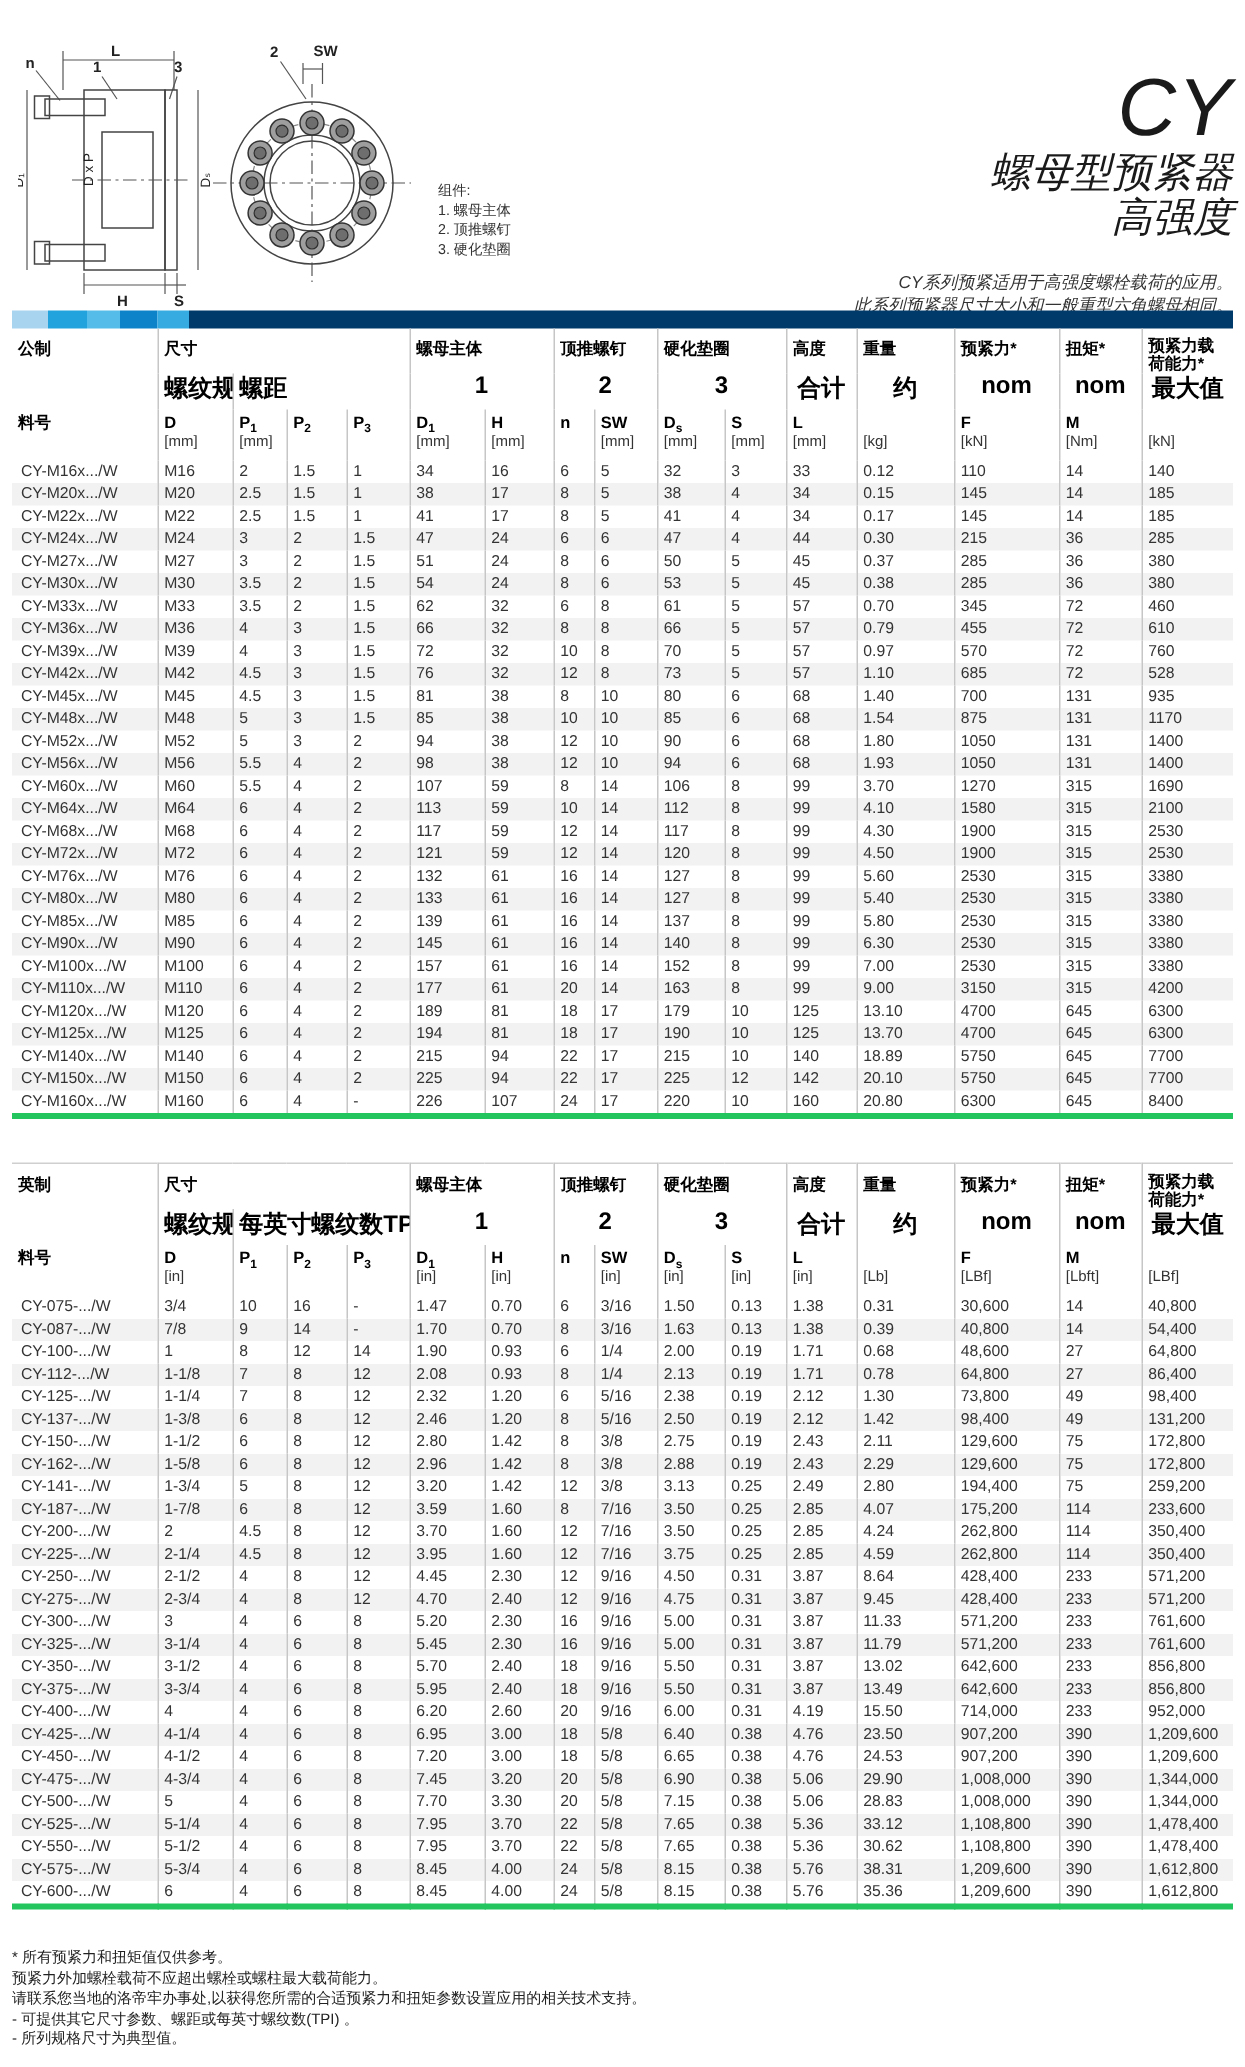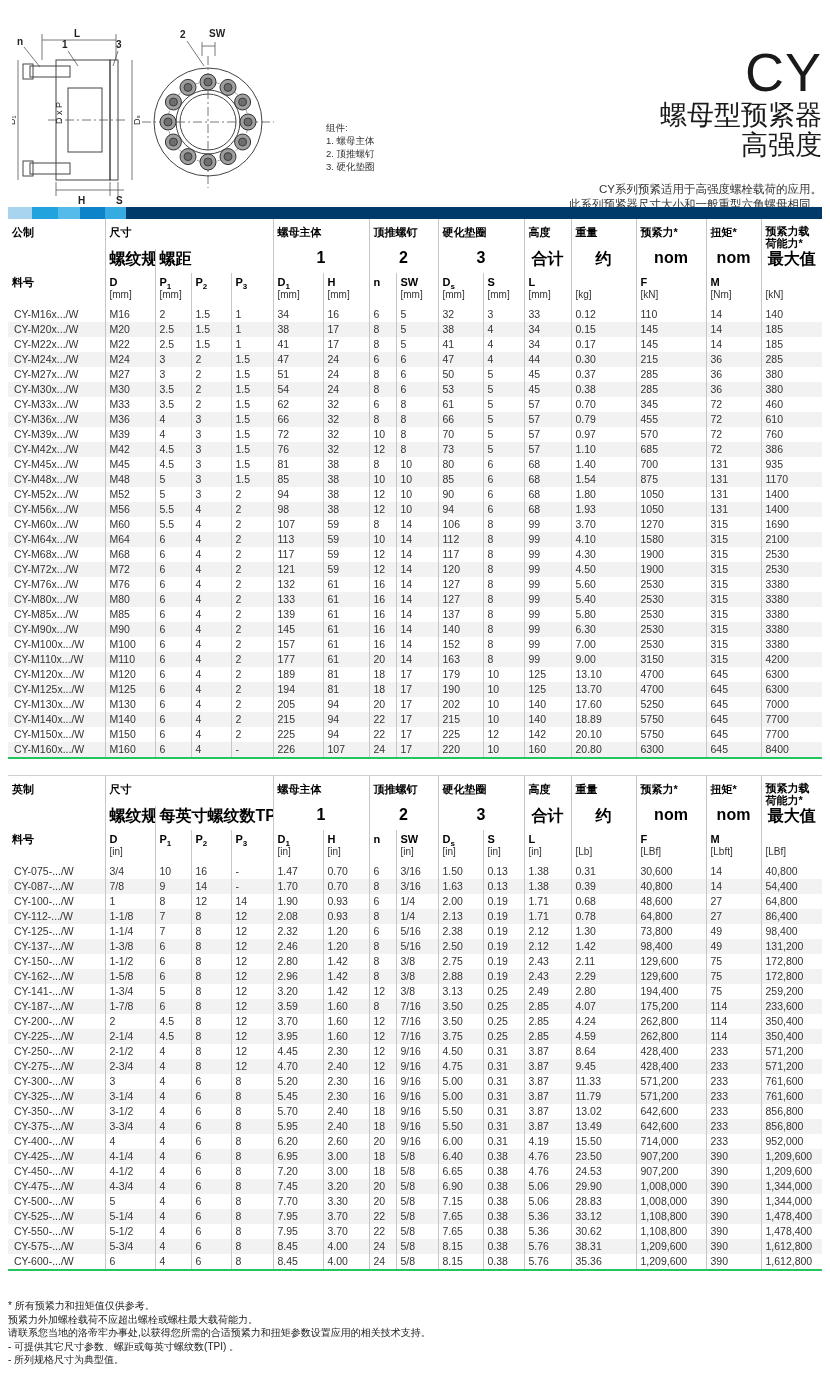--- a/index.html
+++ b/index.html
@@ -8,38 +8,38 @@
   }
   *{box-sizing:border-box;}
   html,body{margin:0;padding:0;}
   body{
     width:830px;height:1378px;position:relative;background:#fff;overflow:hidden;
     font-family:"Liberation Sans","DejaVu Sans",sans-serif;color:var(--ink);
   }
   
   .drawing{position:absolute;left:12px;top:24px;width:430px;height:186px;}
   .drawing svg{display:block;}
-  .legend{position:absolute;left:280px;top:97px;font-size:9.5px;line-height:13px;color:#333;margin-left:34px;}
+  .legend{position:absolute;left:280px;top:97px;font-size:9.5px;line-height:13px;color:#333;}
   
-  .titleblock{position:absolute;right:8px;top:44px;text-align:right;}
+  .titleblock{position:absolute;right:8px;top:44px;text-align:right;font-style:italic;}
   .series-title{font-size:54px;line-height:56px;font-weight:400;letter-spacing:1px;color:#1a1a1a;}
   .subtitle{font-size:27px;line-height:30px;font-weight:400;color:#1a1a1a;}
   .descs{margin-top:22px;font-size:11.5px;line-height:15px;color:#333;}
   
   .bluebar{position:absolute;left:8px;top:207px;width:814px;height:12px;display:flex;}
   .bluebar .s1{width:24px;background:var(--seg1);}
   .bluebar .s2{width:26px;background:var(--seg2);}
   .bluebar .s3{width:22px;background:var(--seg3);}
   .bluebar .s4{width:25px;background:var(--seg4);}
   .bluebar .s5{width:21px;background:var(--seg5);}
   .bluebar .s6{flex:1;background:var(--navy);}
   
   table.spec{
     position:absolute;left:8px;width:814px;border-collapse:collapse;table-layout:fixed;
-    font-size:10.5px;color:#333;border-bottom:2px solid #22c55e;
+    font-size:10.5px;color:#333;border-bottom:4px solid #22c55e;
   }
   #metric-table{top:219px;}
   #imperial-table{top:775px;border-top:1px solid #cfcfcf;}
   table.spec th,table.spec td{padding:0 4px;text-align:left;font-weight:normal;overflow:hidden;white-space:nowrap;}
   table.spec thead th{color:#000;font-weight:bold;vertical-align:top;}
   table.spec thead tr.g1 th{font-size:11px;padding-top:6px;height:26px;}
   table.spec thead tr.g1 th.wrap{white-space:normal;line-height:12px;}
   table.spec thead tr.g2 th{font-size:16px;height:24px;}
   table.spec thead tr.g2 th.c{text-align:center;}
   table.spec thead tr.cols th{height:34px;vertical-align:top;padding-top:2px;}
@@ -463,21 +463,21 @@
         <td>76</td>
         <td>32</td>
         <td>12</td>
         <td>8</td>
         <td>73</td>
         <td>5</td>
         <td>57</td>
         <td>1.10</td>
         <td>685</td>
         <td>72</td>
-        <td>386</td>
+        <td>528</td>
       </tr>
       <tr>
         <td>CY-M45x.../W</td>
         <td>M45</td>
         <td>4.5</td>
         <td>3</td>
         <td>1.5</td>
         <td>81</td>
         <td>38</td>
         <td>8</td>
@@ -752,38 +752,20 @@
         <td>81</td>
         <td>18</td>
         <td>17</td>
         <td>190</td>
         <td>10</td>
         <td>125</td>
         <td>13.70</td>
         <td>4700</td>
         <td>645</td>
         <td>6300</td>
-      </tr>
-      <tr>
-        <td>CY-M130x.../W</td>
-        <td>M130</td>
-        <td>6</td>
-        <td>4</td>
-        <td>2</td>
-        <td>205</td>
-        <td>94</td>
-        <td>20</td>
-        <td>17</td>
-        <td>202</td>
-        <td>10</td>
-        <td>140</td>
-        <td>17.60</td>
-        <td>5250</td>
-        <td>645</td>
-        <td>7000</td>
       </tr>
       <tr>
         <td>CY-M140x.../W</td>
         <td>M140</td>
         <td>6</td>
         <td>4</td>
         <td>2</td>
         <td>215</td>
         <td>94</td>
         <td>22</td>

